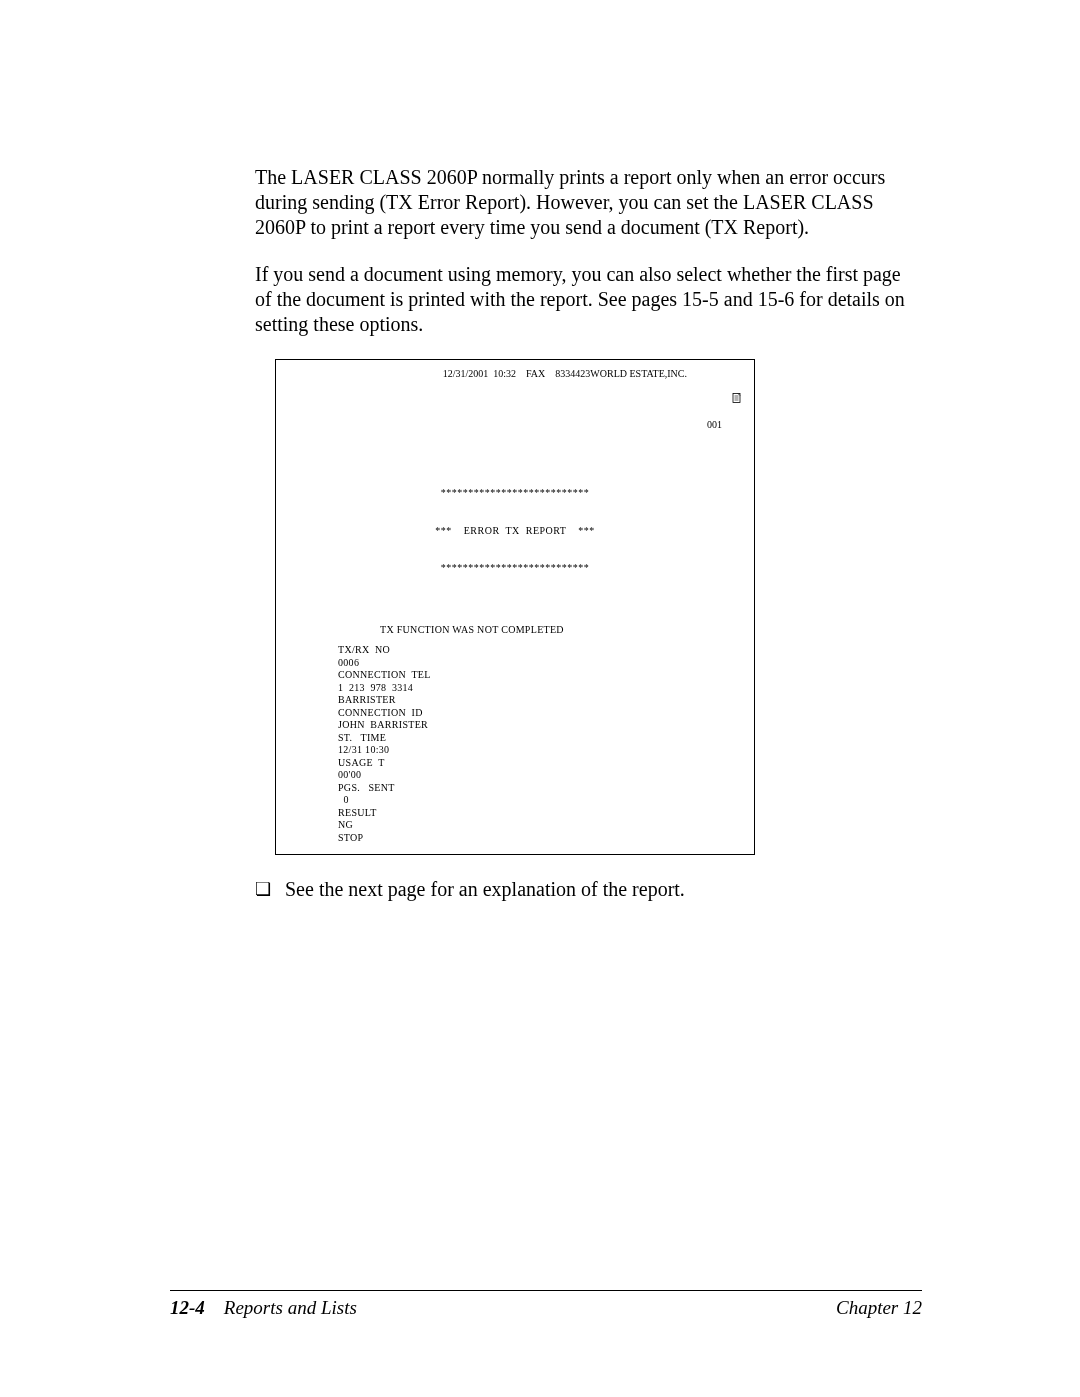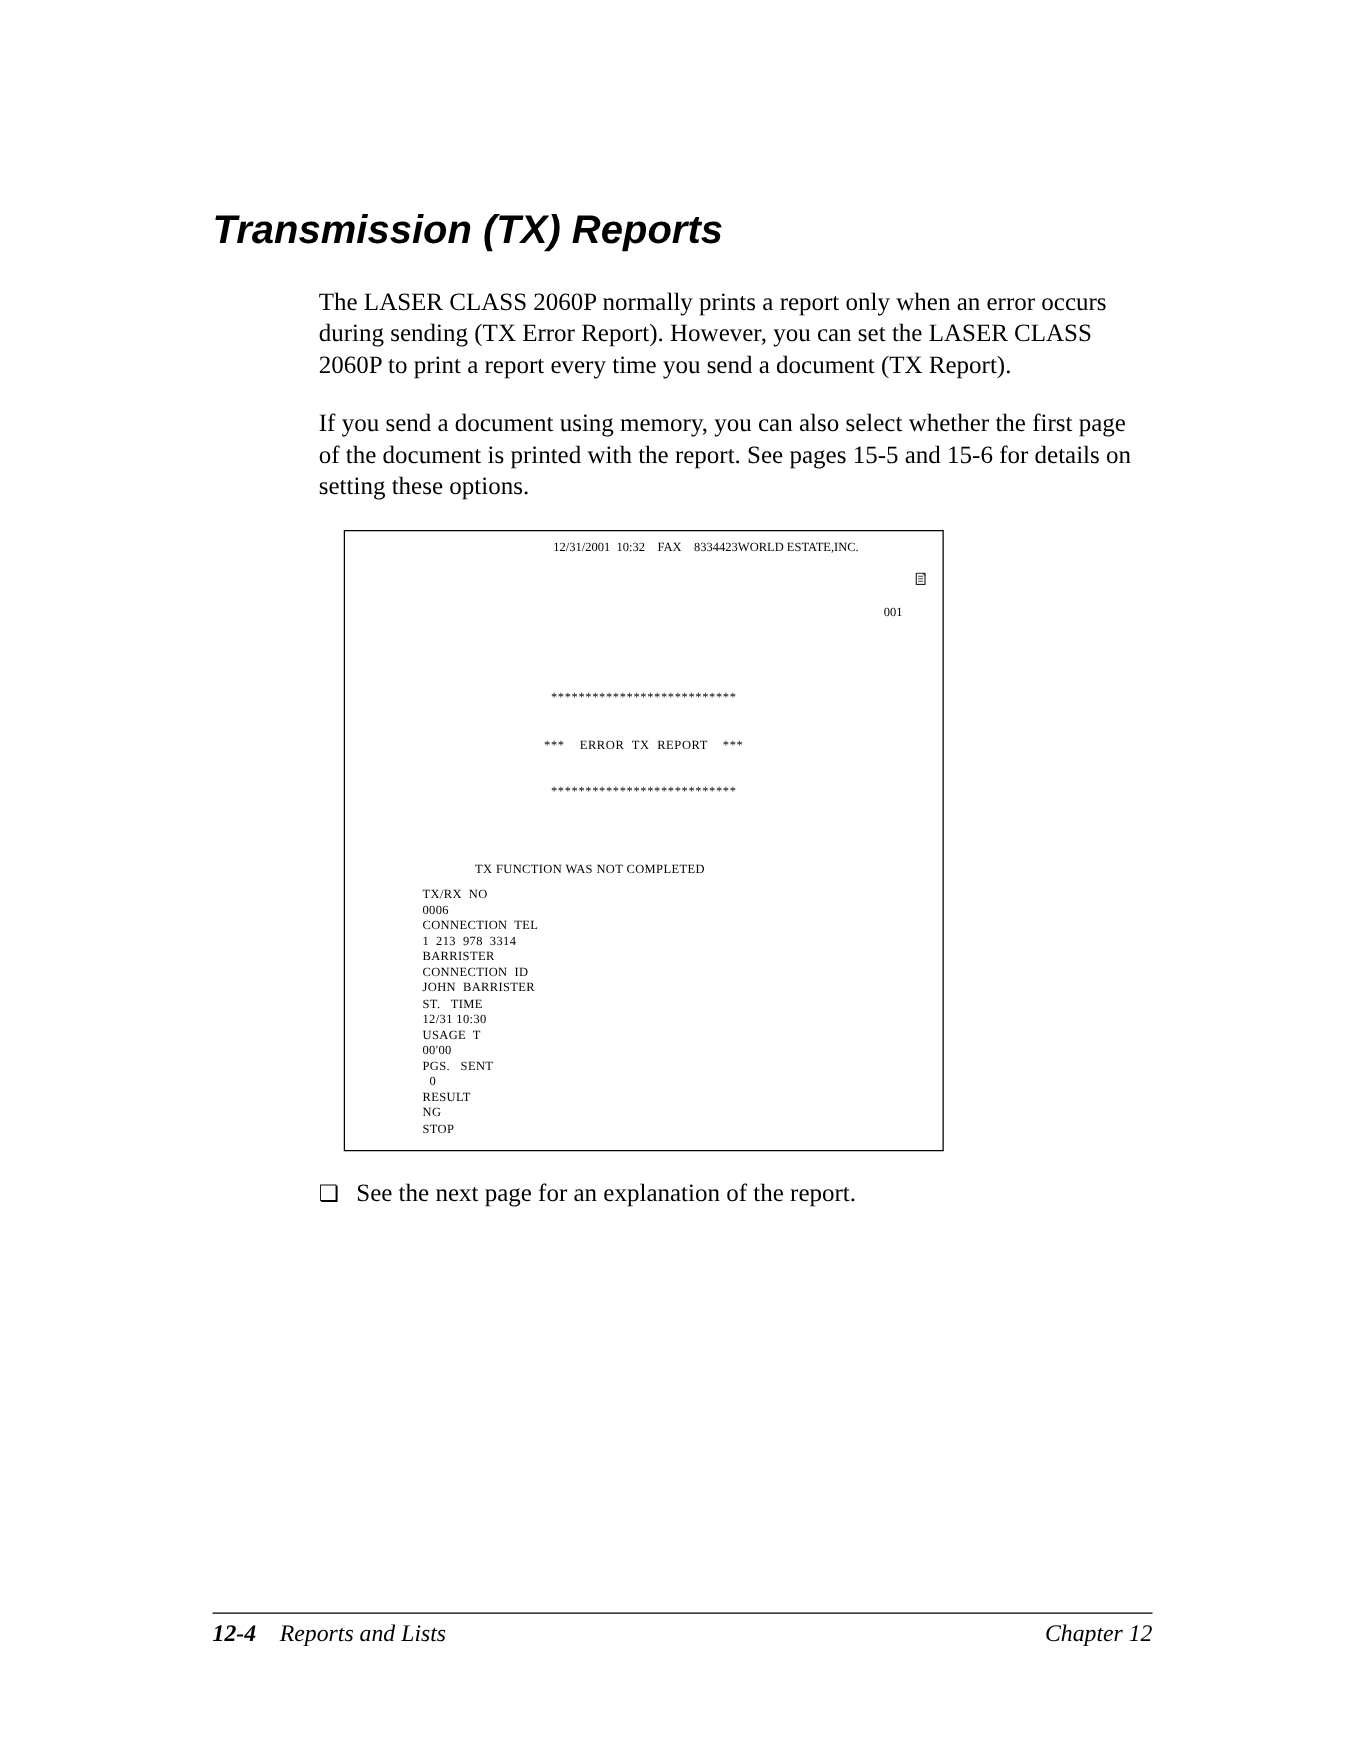--- a/index.html
+++ b/index.html
@@ -110,21 +110,20 @@
     font-family: Georgia, "Times New Roman", serif;
   }
   .footer-left { white-space: pre; }
   .footer-pageno { font-weight: bold; font-style: italic; }
 </style>
 </head>
 <body>
 
 <div class="page">
 
-  <h1 class="h1">Transmission (TX) Reports</h1>
 
   <div class="body-block">
     <p class="para">The LASER CLASS 2060P normally prints a report only when an error occurs during sending (TX Error Report). However, you can set the LASER CLASS 2060P to print a report every time you send a document (TX Report).</p>
     <p class="para">If you send a document using memory, you can also select whether the first page of the document is printed with the report. See pages 15-5 and 15-6 for details on setting these options.</p>
   </div>
 
 
   <div class="report-box">
     <div class="rb-header">
       <span>12/31/2001  10:32    FAX    8334423</span>

